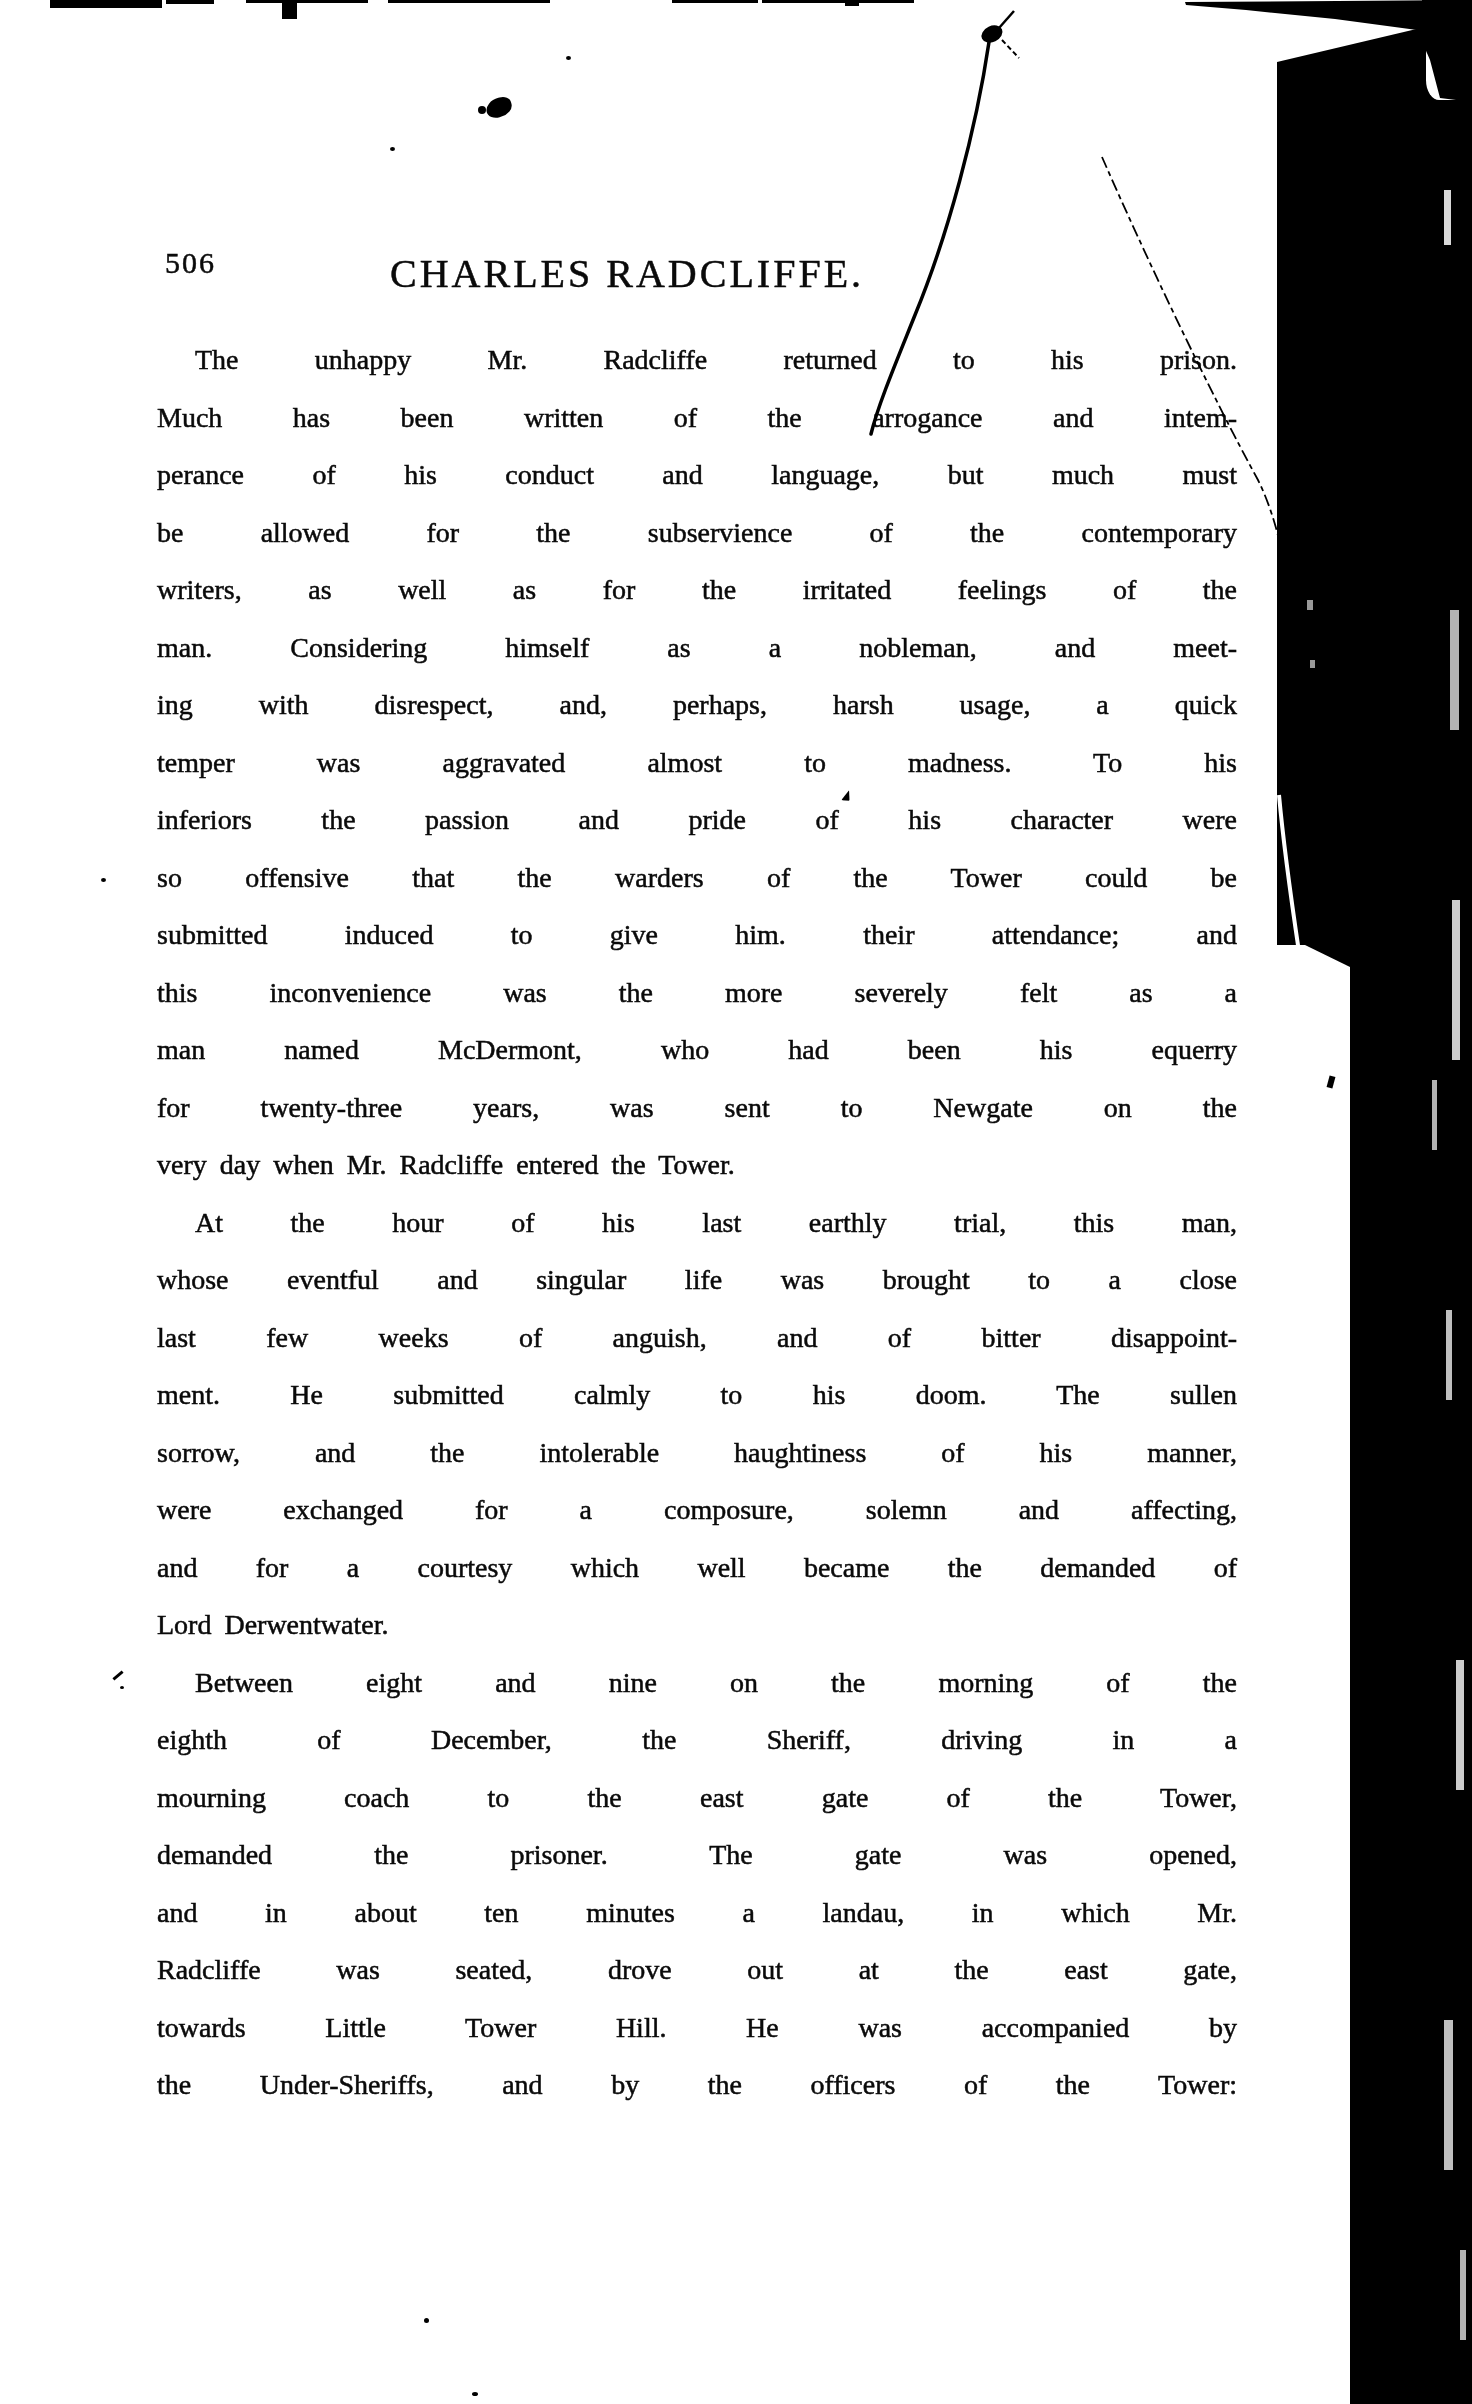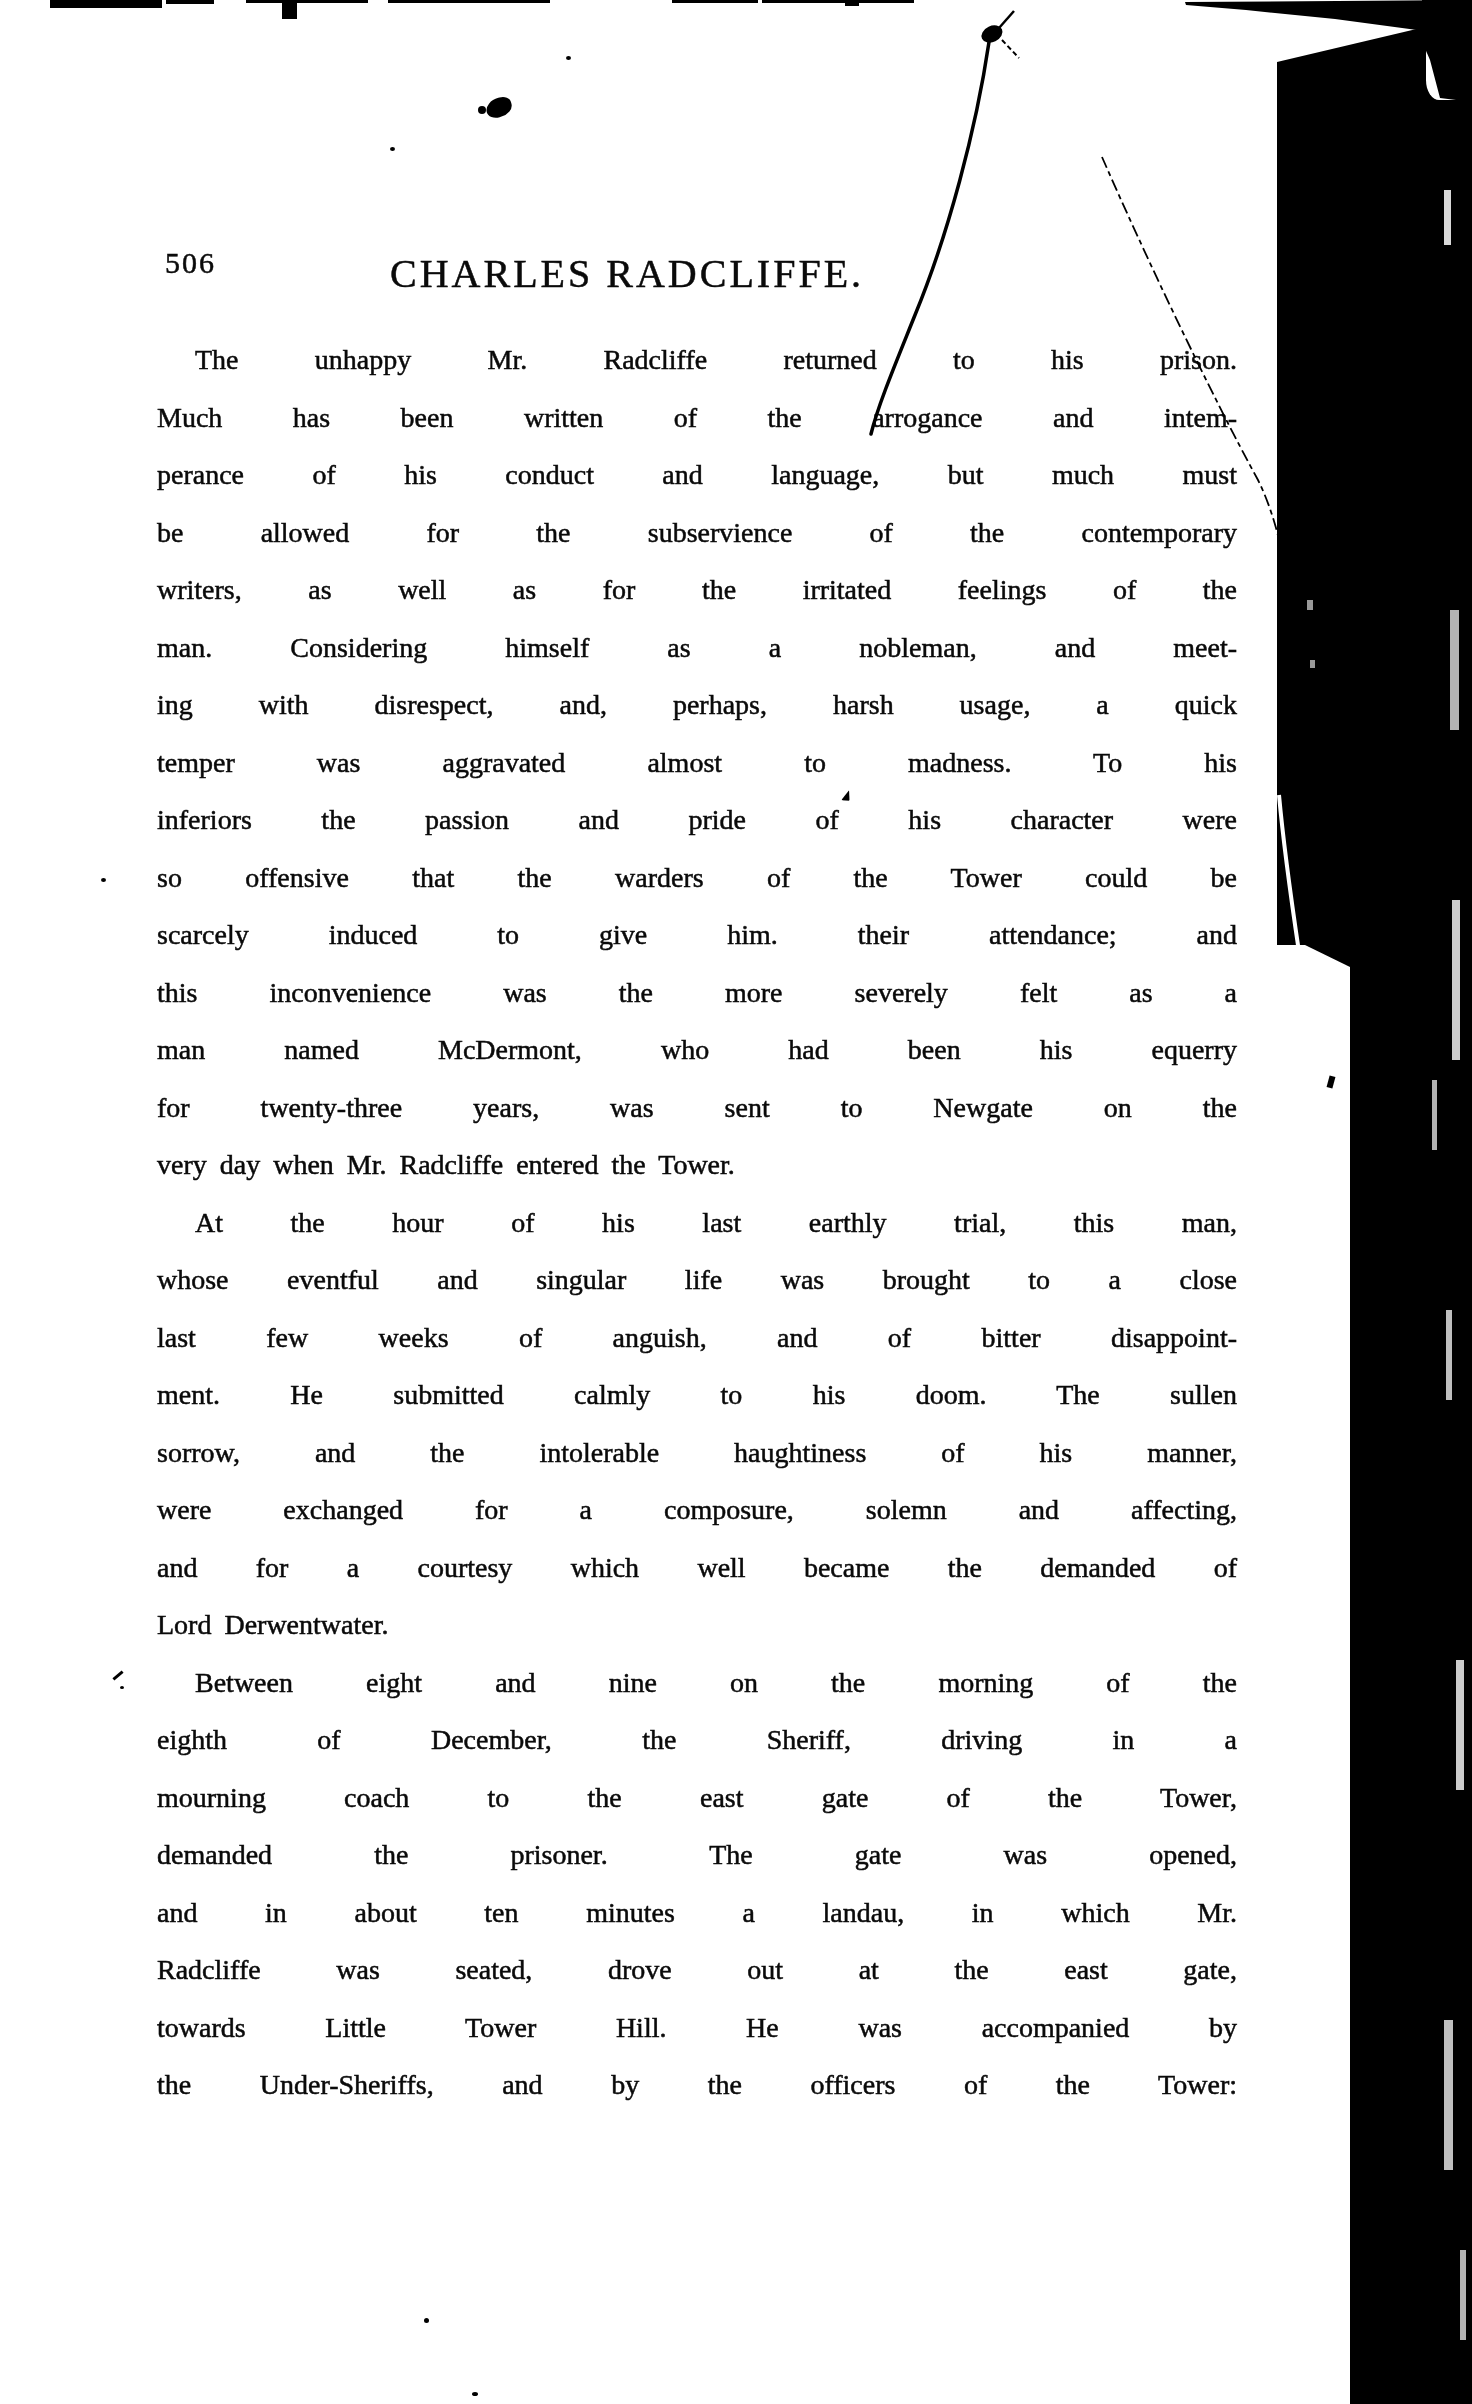--- a/index.html
+++ b/index.html
@@ -43,21 +43,21 @@
       <div class="line indent">The unhappy Mr. Radcliffe returned to his prison.</div>
       <div class="line">Much has been written of the arrogance and intem-</div>
       <div class="line">perance of his conduct and language, but much must</div>
       <div class="line">be allowed for the subservience of the contemporary</div>
       <div class="line">writers, as well as for the irritated feelings of the</div>
       <div class="line">man. Considering himself as a nobleman, and meet-</div>
       <div class="line">ing with disrespect, and, perhaps, harsh usage, a quick</div>
       <div class="line">temper was aggravated almost to madness. To his</div>
       <div class="line">inferiors the passion and pride of his character were</div>
       <div class="line">so offensive that the warders of the Tower could be</div>
-      <div class="line">scarcely induced to give him. their attendance; and</div>
+      <div class="line">submitted induced to give him. their attendance; and</div>
       <div class="line">this inconvenience was the more severely felt as a</div>
       <div class="line">man named McDermont, who had been his equerry</div>
       <div class="line">for twenty-three years, was sent to Newgate on the</div>
       <div class="line last">very day when Mr. Radcliffe entered the Tower.</div>
       <div class="line indent">At the hour of his last earthly trial, this man,</div>
       <div class="line">whose eventful and singular life was brought to a close</div>
       <div class="line">last few weeks of anguish, and of bitter disappoint-</div>
       <div class="line">ment. He submitted calmly to his doom. The sullen</div>
       <div class="line">sorrow, and the intolerable haughtiness of his manner,</div>
       <div class="line">were exchanged for a composure, solemn and affecting,</div>

